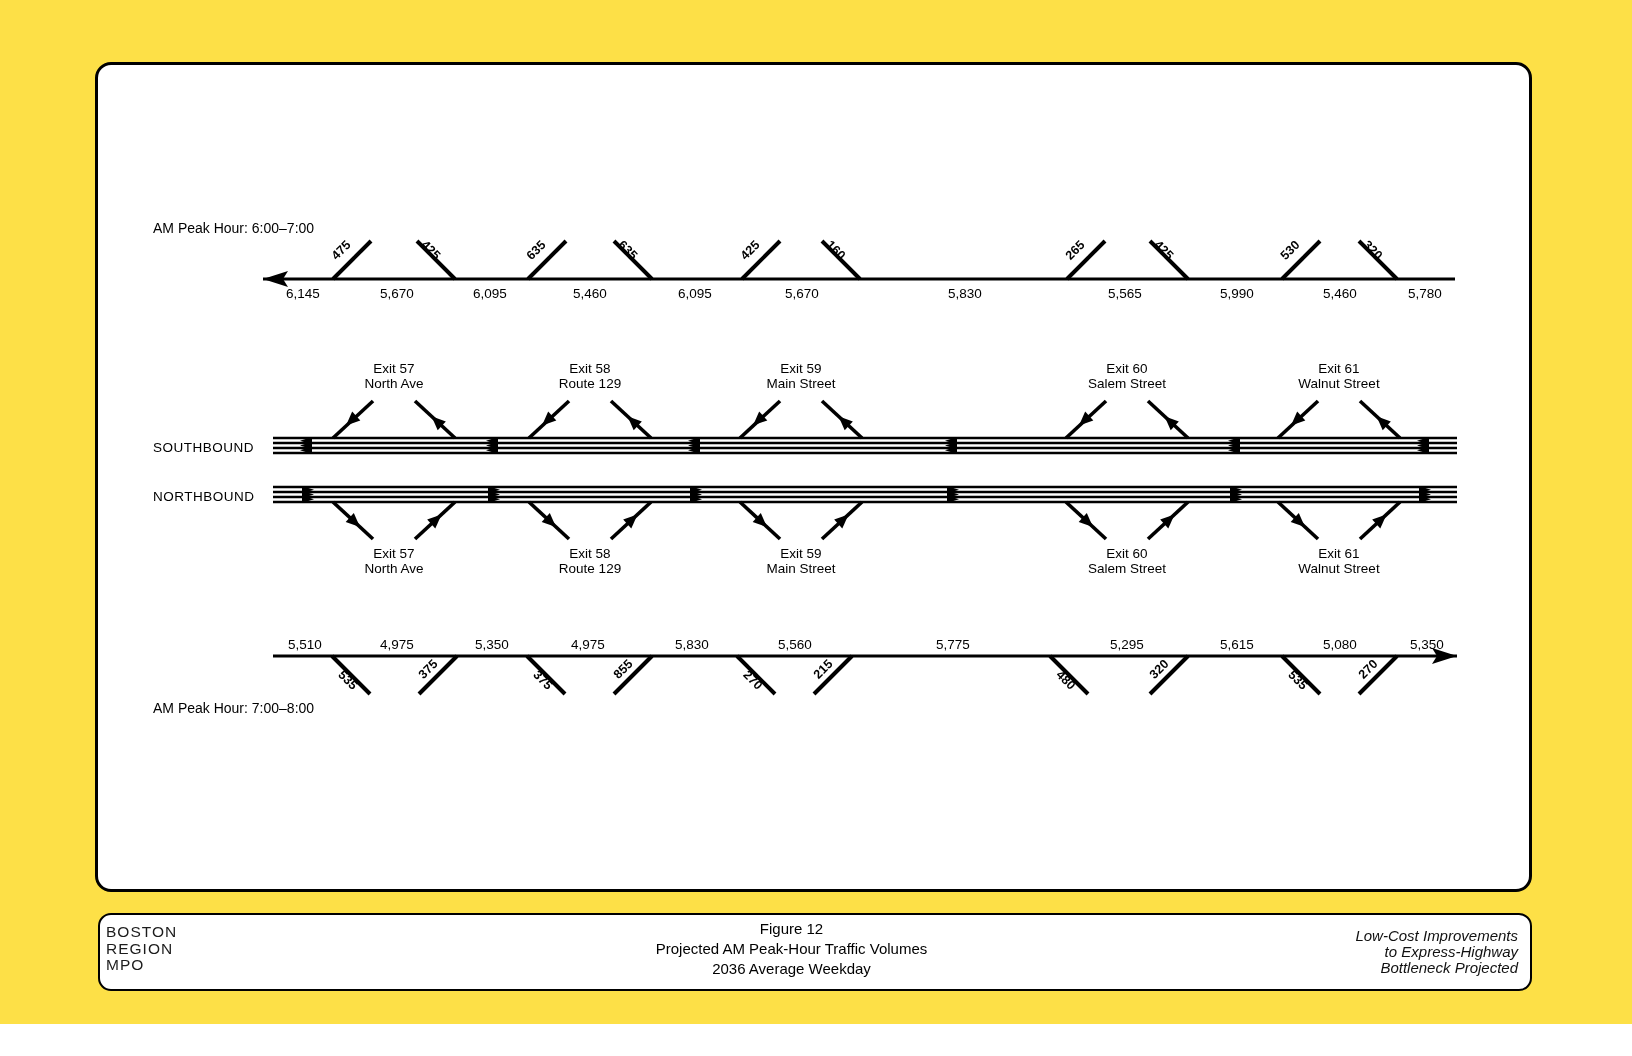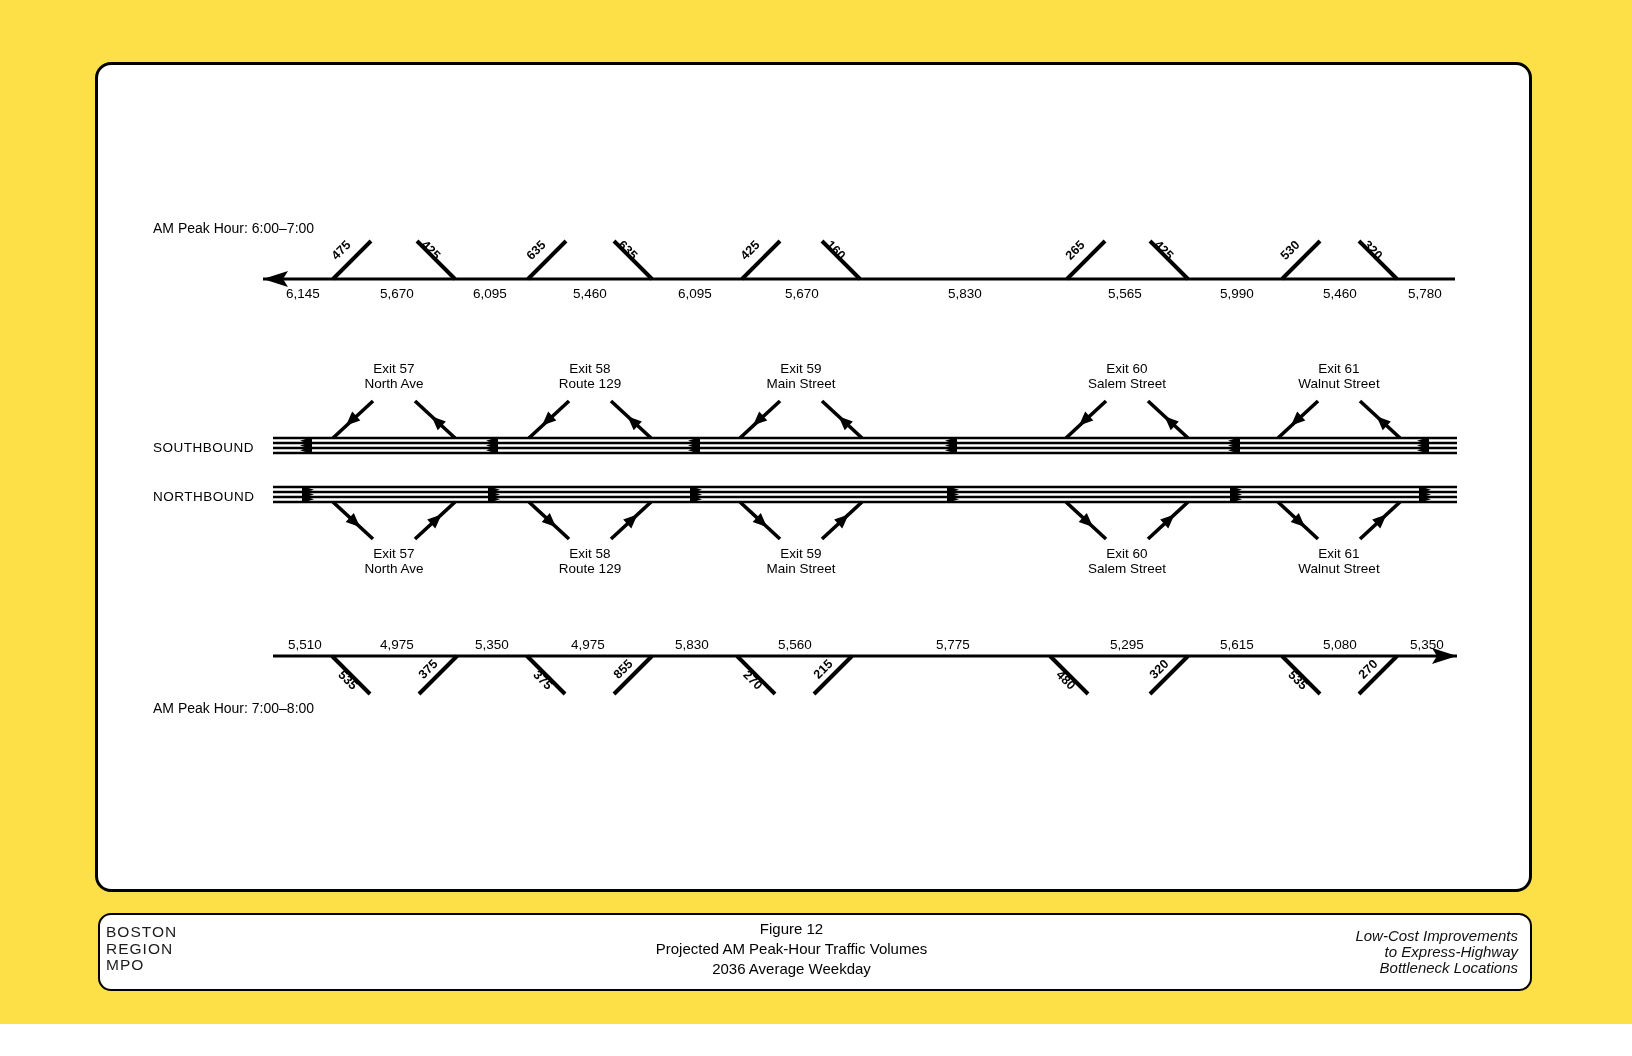--- a/index.html
+++ b/index.html
@@ -217,15 +217,15 @@
 
   <div class="footer-title">
     <div>Figure 12</div>
     <div>Projected AM Peak-Hour Traffic Volumes</div>
     <div>2036 Average Weekday</div>
   </div>
 
   <div class="footer-project">
     <div>Low-Cost Improvements</div>
     <div>to Express-Highway</div>
-    <div>Bottleneck Locations</div>
+    <div>Bottleneck Projected</div>
   </div>
 </div>
 
 </body></html>

